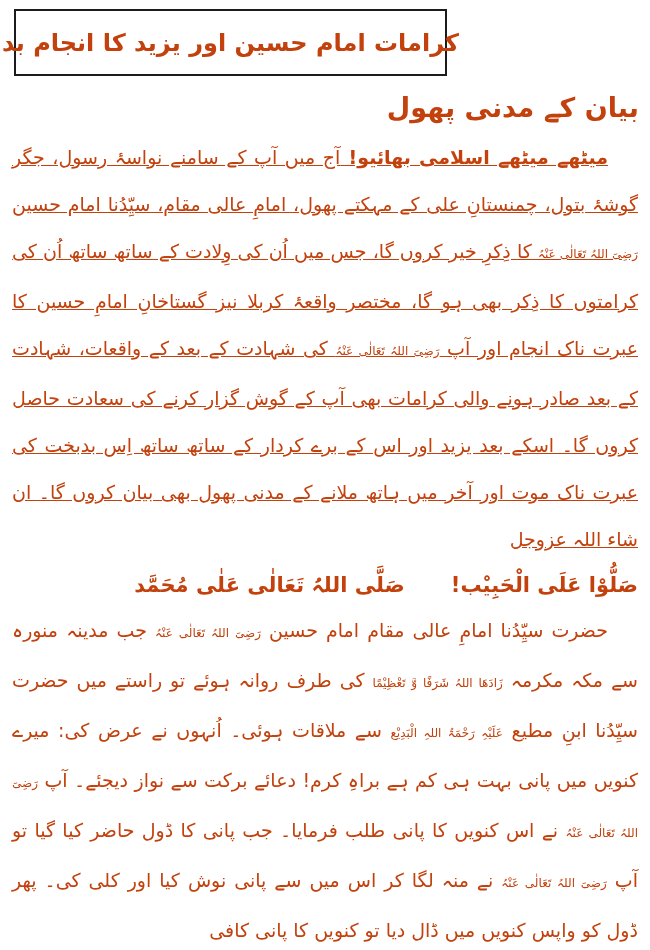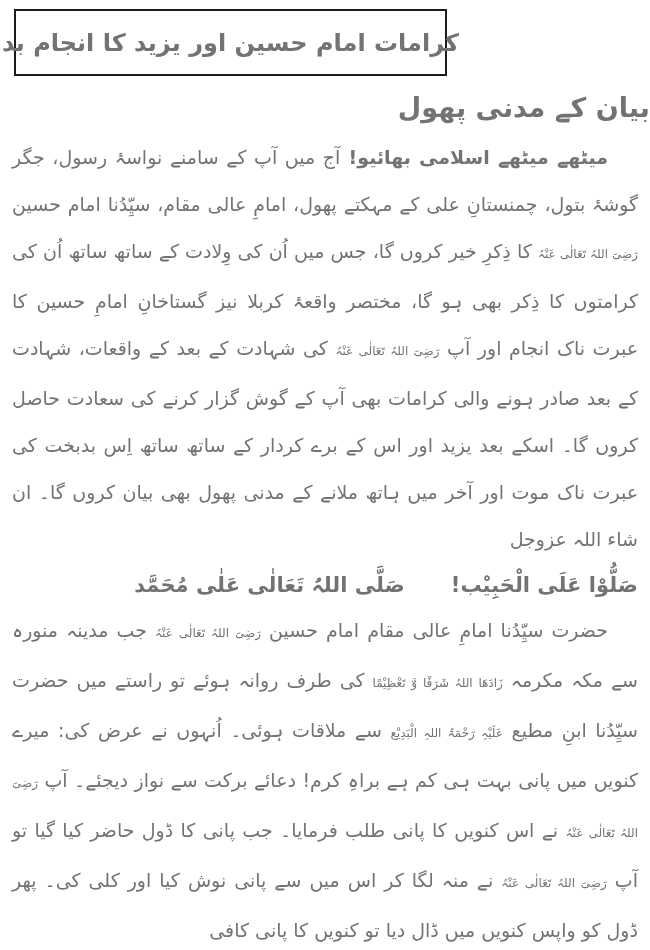--- a/index.html
+++ b/index.html
@@ -6,21 +6,21 @@
     margin: 0;
     padding: 0;
     background: #e8e8e8;
   }
   .page {
     position: relative;
     width: 650px;
     height: 950px;
     margin: 0 auto;
     background: #ffffff;
-    color: #737373;
+    color: #c2410c;
     font-family: "DejaVu Sans", sans-serif;
     overflow: hidden;
     box-sizing: border-box;
   }
   
   .title-box {
     box-sizing: border-box;
     margin: 9px 0 0 14px;
     width: 433px;
     height: 67px;
@@ -33,40 +33,40 @@
     direction: rtl;
     font-weight: bold;
     font-size: 24px;
     letter-spacing: 0;
     white-space: nowrap;
   }
   
   .section-heading {
     direction: rtl;
     text-align: right;
-    padding: 0 0;
+    padding: 0 11px;
     font-weight: bold;
     font-size: 27px;
     line-height: 40px;
   }
   .heading-1 { margin-top: 12px; }
   .heading-2 { margin-top: 2px; }
   
   .para {
     direction: rtl;
     unicode-bidi: embed;
     text-align: justify;
     text-align-last: right;
     padding: 0 12px;
     font-size: 19px;
     line-height: 47px;
     text-indent: 30px;
     margin: 0;
   }
-  .para-1 { margin-top: 6px; }
+  .para-1 { margin-top: 6px; text-decoration: underline; }
   .para-2 { margin-top: 4px; }
   .seg-bold   { font-weight: bold; }
   .seg-normal { font-weight: normal; }
   .seg-small  { font-size: 12px; font-weight: normal; }
   
   .salat-line {
     direction: rtl;
     padding: 0 12px;
     margin-top: 4px;
     font-weight: bold;

